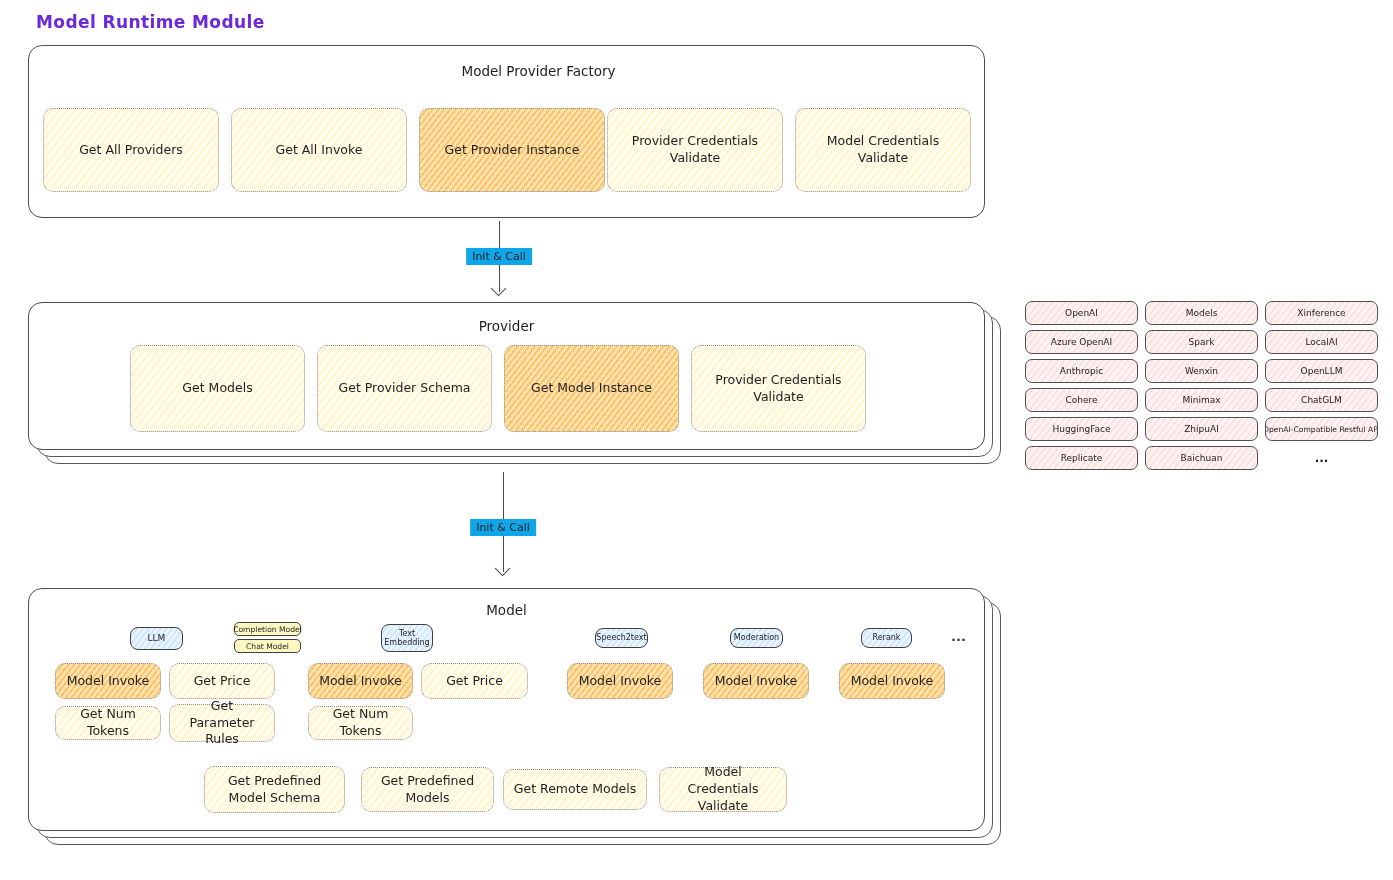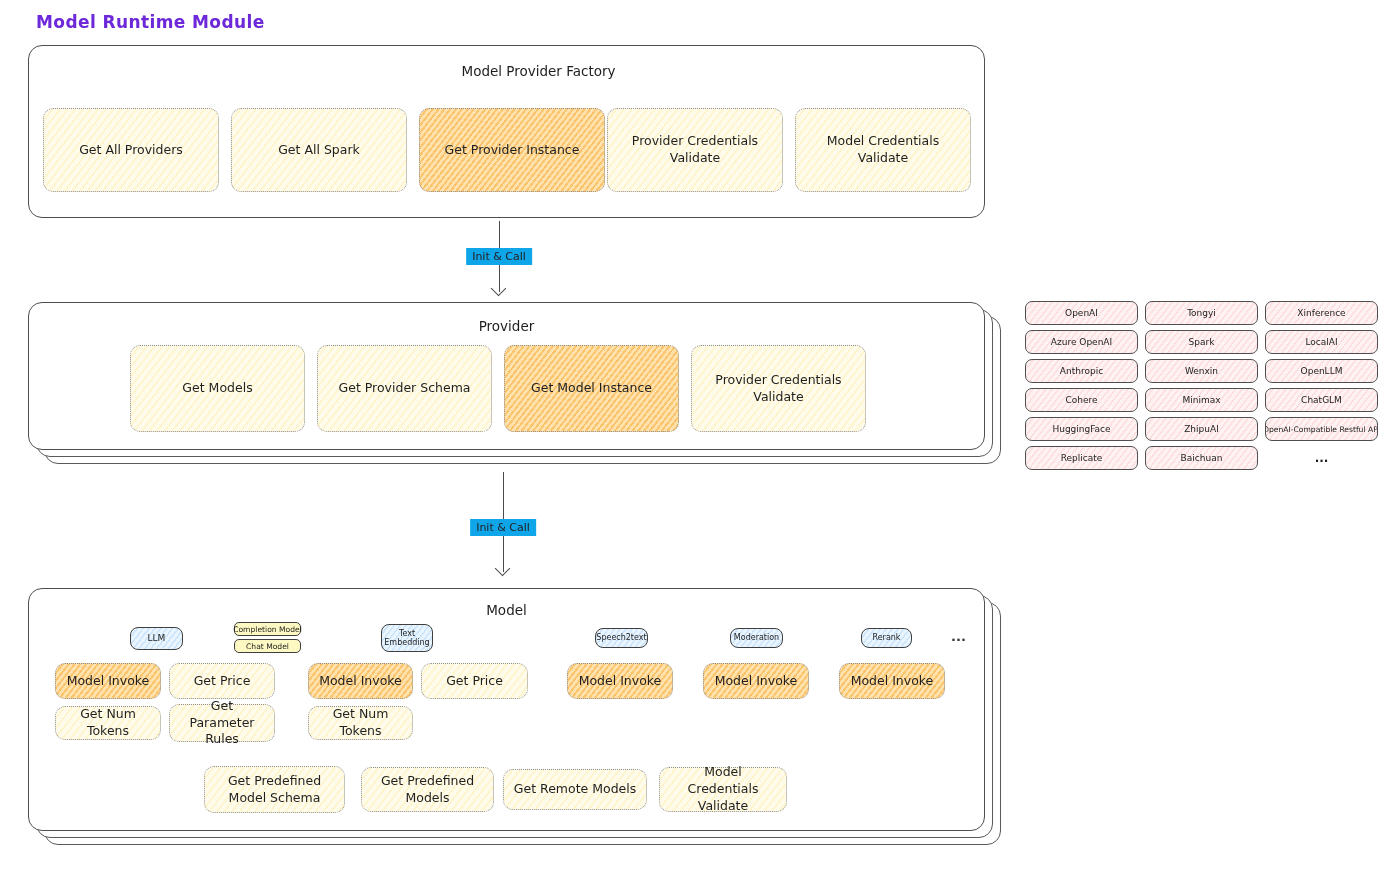--- a/index.html
+++ b/index.html
@@ -87,42 +87,42 @@
 <body>
 
 <div class="canvas">
 
   <div class="abs page-title" style="left:36px; top:12px;">Model Runtime Module</div>
 
   <div class="panel" style="left:28px; top:45px; width:957px; height:173px;"></div>
   <div class="panel-title" style="left:28px; top:63px; width:957px;margin-left:32px;">Model Provider Factory</div>
 
   <div class="btn" style="left:43px;  top:108px; width:176px; height:84px;">Get All Providers</div>
-  <div class="btn" style="left:231px; top:108px; width:176px; height:84px;">Get All Spark</div>
+  <div class="btn" style="left:231px; top:108px; width:176px; height:84px;">Get All Invoke</div>
   <div class="btn hl" style="left:419px; top:108px; width:186px; height:84px;">Get Provider Instance</div>
   <div class="btn" style="left:607px; top:108px; width:176px; height:84px;">Provider Credentials Validate</div>
   <div class="btn" style="left:795px; top:108px; width:176px; height:84px;">Model Credentials Validate</div>
 
   <div class="arrow-line" style="left:499px; top:221px; height:71px;"></div>
   <div class="arrow-head" style="left:493px; top:283px;"></div>
   <div class="arrow-label" style="left:499px; top:248px;">Init &amp; Call</div>
 
   <div class="stack-layer" style="left:44px; top:316px; width:957px; height:148px; z-index:1;"></div>
   <div class="stack-layer" style="left:36px; top:309px; width:957px; height:148px; z-index:2;"></div>
   <div class="panel" style="left:28px; top:302px; width:957px; height:148px;"></div>
   <div class="panel-title" style="left:28px; top:318px; width:957px;">Provider</div>
 
   <div class="btn" style="left:130px; top:345px; width:175px; height:87px;">Get Models</div>
   <div class="btn" style="left:317px; top:345px; width:175px; height:87px;">Get Provider Schema</div>
   <div class="btn hl" style="left:504px; top:345px; width:175px; height:87px;">Get Model Instance</div>
   <div class="btn" style="left:691px; top:345px; width:175px; height:87px;">Provider Credentials Validate</div>
 
   <div class="pgrid" style="left:1025px; top:301px;">
     <div class="pill">OpenAI</div>
-    <div class="pill">Tongyi</div>
+    <div class="pill">Models</div>
     <div class="pill">Xinference</div>
     <div class="pill">Azure OpenAI</div>
     <div class="pill">Spark</div>
     <div class="pill">LocalAI</div>
     <div class="pill">Anthropic</div>
     <div class="pill">Wenxin</div>
     <div class="pill">OpenLLM</div>
     <div class="pill">Cohere</div>
     <div class="pill">Minimax</div>
     <div class="pill">ChatGLM</div>

